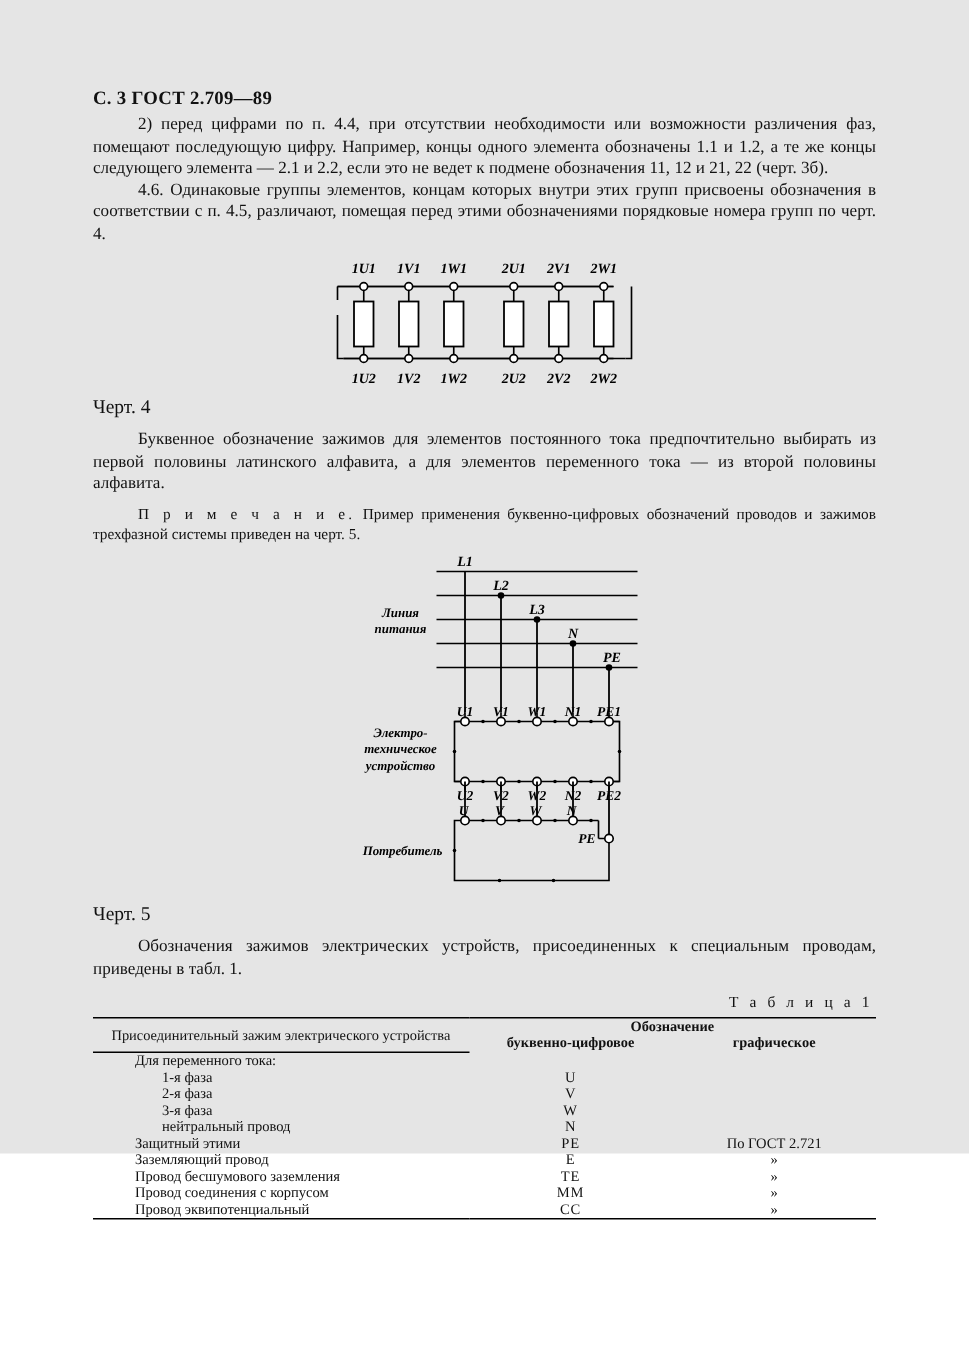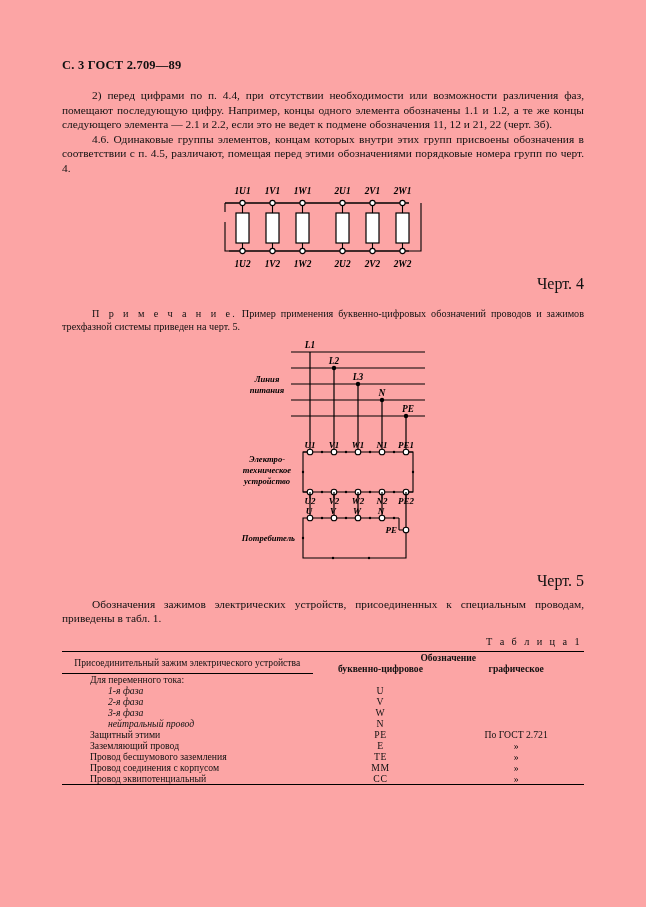--- a/index.html
+++ b/index.html
@@ -12,40 +12,40 @@
     height: 907px;
     position: relative;
     font-family: "Liberation Serif", "DejaVu Serif", serif;
     color: #111;
     overflow: hidden;
   }
   .page {
     position: absolute;
     left: 0; top: 0;
     width: 646px;
-    height: 907px;
-    background: #fca5a5;
+    height: 769px;
+    background: #e5e5e5;
   }
 
   
   .page-header {
     position: absolute;
     left: 62px;
     top: 58px;
     font-size: 12.5px;
     font-weight: bold;
     letter-spacing: 0.2px;
     white-space: nowrap;
   }
 
   
   .content {
     position: absolute;
     left: 62px;
-    top: 88px;
+    top: 76px;
     width: 522px;
   }
   p.para {
     margin: 0;
     font-size: 11.4px;
     line-height: 14.5px;
     text-align: justify;
     text-indent: 30px;
     text-justify: inter-word;
   }
@@ -56,22 +56,22 @@
     text-align: justify;
     text-indent: 30px;
   }
   .spaced {
     letter-spacing: 2.2px;
   }
   .blockgap { height: 7px; }
 
   
   .fig-caption {
-    text-align: right;
-    font-size: 16px;
+    text-align: left;
+    font-size: 13px;
     margin: 0;
   }
 
   
   .fig4-wrap {
     position: relative;
     height: 92px;
     margin-top: 8px;
   }
   .fig4 {
@@ -152,21 +152,21 @@
     font-size: 9.6px;
     padding: 6px 8px;
   }
   td.cell-name {
     padding: 1px 4px 1px 36px;
     font-size: 9.7px;
     text-align: left;
     white-space: nowrap;
   }
   td.cell-name.lvl0 { padding-left: 28px; }
-  td.cell-name.lvl1 { padding-left: 46px; font-style: italic; }
+  td.cell-name.lvl1 { padding-left: 46px; }
   td.cell-mid {
     text-align: center;
     font-size: 9.7px;
     padding: 1px 2px;
     letter-spacing: 0.6px;
   }
   td.cell-right {
     text-align: center;
     font-size: 9.7px;
     padding: 1px 2px;
@@ -255,20 +255,21 @@
         <text class="lbl" x="129.5" y="84" text-anchor="middle">2U2</text>
         <text class="lbl" x="159.5" y="84" text-anchor="middle">2V2</text>
         <text class="lbl" x="189.5" y="84" text-anchor="middle">2W2</text>
       </svg>
     </div>
 
     <p class="fig-caption">Черт. 4</p>
 
     <div class="blockgap"></div>
 
+    <p class="para">Буквенное обозначение зажимов для элементов постоянного тока предпочтительно выбирать из первой половины латинского алфавита, а для элементов переменного тока — из второй половины алфавита.</p>
 
     <div class="blockgap"></div>
 
     <p class="note"><span class="spaced">П р и м е ч а н и е.</span><span> Пример применения буквенно-цифровых обозначений проводов и зажимов трехфазной системы приведен на черт. 5.</span></p>
 
     <div class="fig5-wrap">
       <svg class="fig5" width="300" height="228" viewBox="0 0 300 228">
 
         <g stroke="#000" stroke-width="1.1" fill="none">
           <line x1="118" y1="12" x2="252" y2="12"></line>

